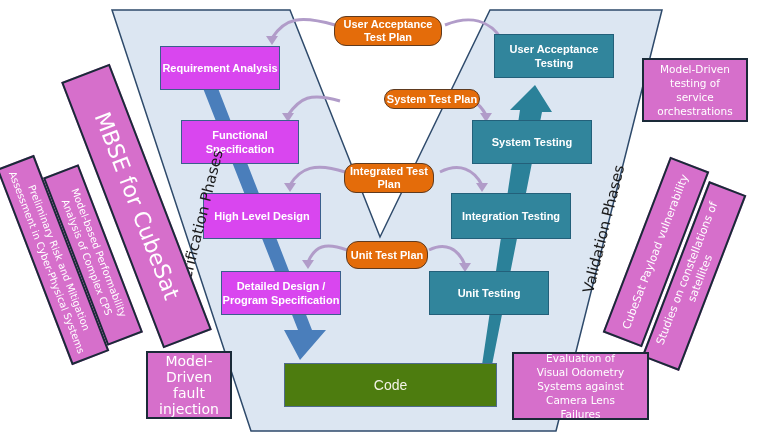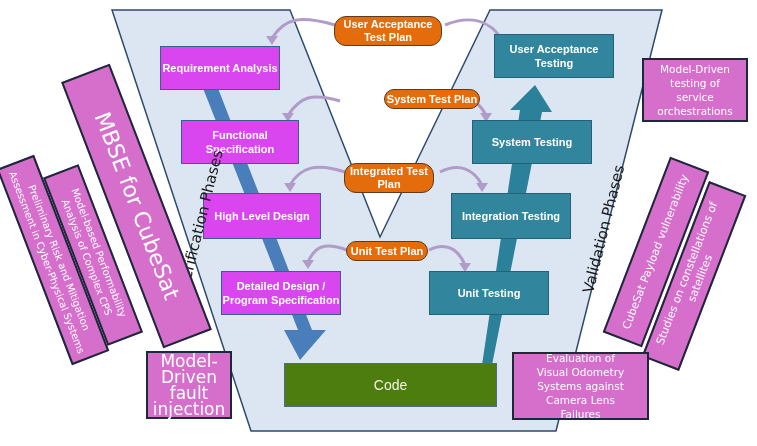--- a/index.html
+++ b/index.html
@@ -52,31 +52,31 @@
 <div class="box blue" style="left:221px;top:271px;width:120px;height:44px;">Detailed Design / Program Specification</div>
 
 <div class="box teal" style="left:494px;top:34px;width:120px;height:44px;">User Acceptance Testing</div>
 <div class="box teal" style="left:472px;top:120px;width:120px;height:44px;">System Testing</div>
 <div class="box teal" style="left:451px;top:193px;width:120px;height:46px;">Integration Testing</div>
 <div class="box teal" style="left:429px;top:271px;width:120px;height:44px;">Unit Testing</div>
 
 <div class="box orange" style="left:334px;top:16px;width:108px;height:30px;">User Acceptance Test Plan</div>
 <div class="box orange" style="left:340px;top:89px;width:96px;height:20px;margin-left:44px;">System Test Plan</div>
 <div class="box orange" style="left:344px;top:163px;width:90px;height:30px;">Integrated Test Plan</div>
-<div class="box orange" style="left:346px;top:241px;width:82px;height:20px;">Unit Test Plan</div>
+<div class="box orange" style="left:346px;top:241px;width:82px;height:28px;">Unit Test Plan</div>
 
 <div class="box green" style="left:284px;top:363px;width:213px;height:44px;">Code</div>
 
 <div class="phase" style="left:130px;top:210px;transform:rotate(-76deg);">Verification Phases</div>
 <div class="phase" style="left:538px;top:220px;transform:rotate(-76deg);">Validation Phases</div>
 
 <div class="pink rot" style="left:-52px;top:240px;width:210px;height:40px;transform:rotate(69deg);font-size:10px;line-height:13px;padding:0 4px;">Preliminary Risk and Mitigation Assessment in Cyber-Physical Systems</div>
 <div class="pink rot" style="left:3px;top:236px;width:180px;height:38px;transform:rotate(69deg);font-size:10px;line-height:13px;padding:0 4px;">Model-based Performability Analysis of Complex CPS</div>
 <div class="pink rot" style="left:-6px;top:180px;width:285px;height:52px;transform:rotate(69deg);font-size:22px;line-height:26px;">MBSE for CubeSat</div>
 
-<div class="pink" style="left:146px;top:351px;width:86px;height:68px;font-size:17px;line-height:16px;padding:0 10px;">Model-Driven fault injection</div>
+<div class="pink" style="left:146px;top:351px;width:86px;height:68px;font-size:14px;line-height:16px;padding:0 10px;">Model-Driven fault injection</div>
 
 <div class="pink" style="left:642px;top:58px;width:106px;height:64px;font-size:10.5px;line-height:14px;padding:0 20px;">Model-Driven testing of service orchestrations</div>
 
 <div class="pink rot" style="left:562px;top:231px;width:188px;height:42px;transform:rotate(-69deg);font-size:11px;line-height:14px;padding:0 6px;">CubeSat Payload vulnerability</div>
 <div class="pink rot" style="left:600px;top:256px;width:188px;height:40px;transform:rotate(-69deg);font-size:11px;line-height:14px;padding:0 6px;">Studies on constellations of satellites</div>
 
 <div class="pink" style="left:512px;top:352px;width:137px;height:68px;font-size:10.5px;line-height:14px;padding:0 20px;">Evaluation of Visual Odometry Systems against Camera Lens Failures</div>
 
 </body></html>

